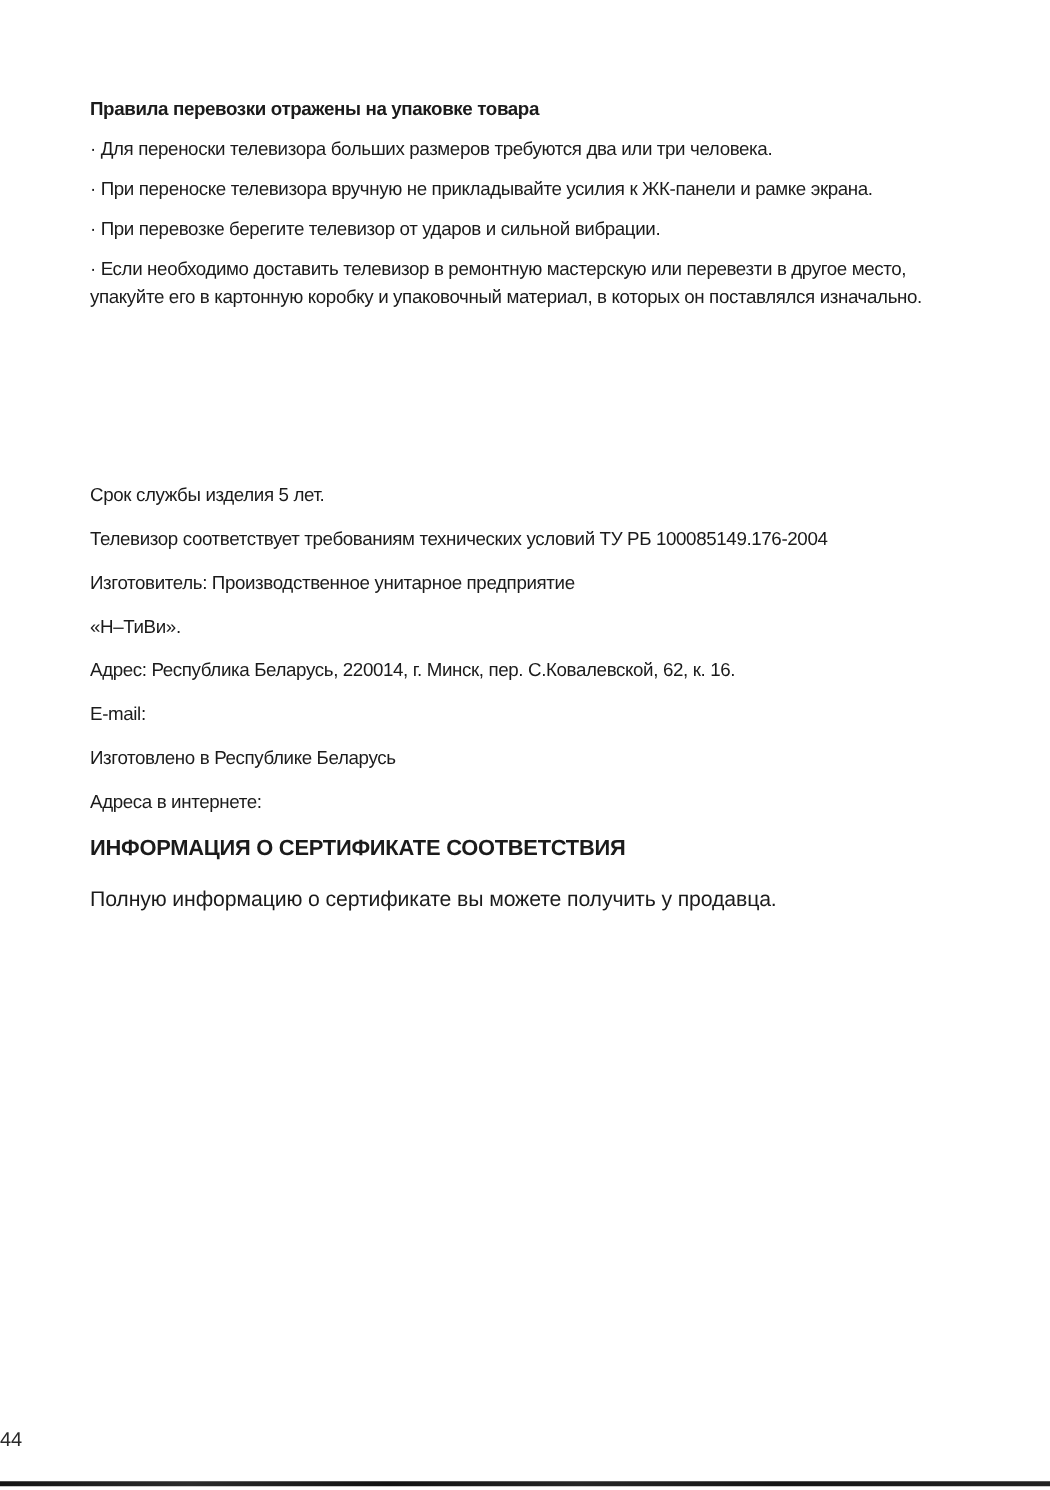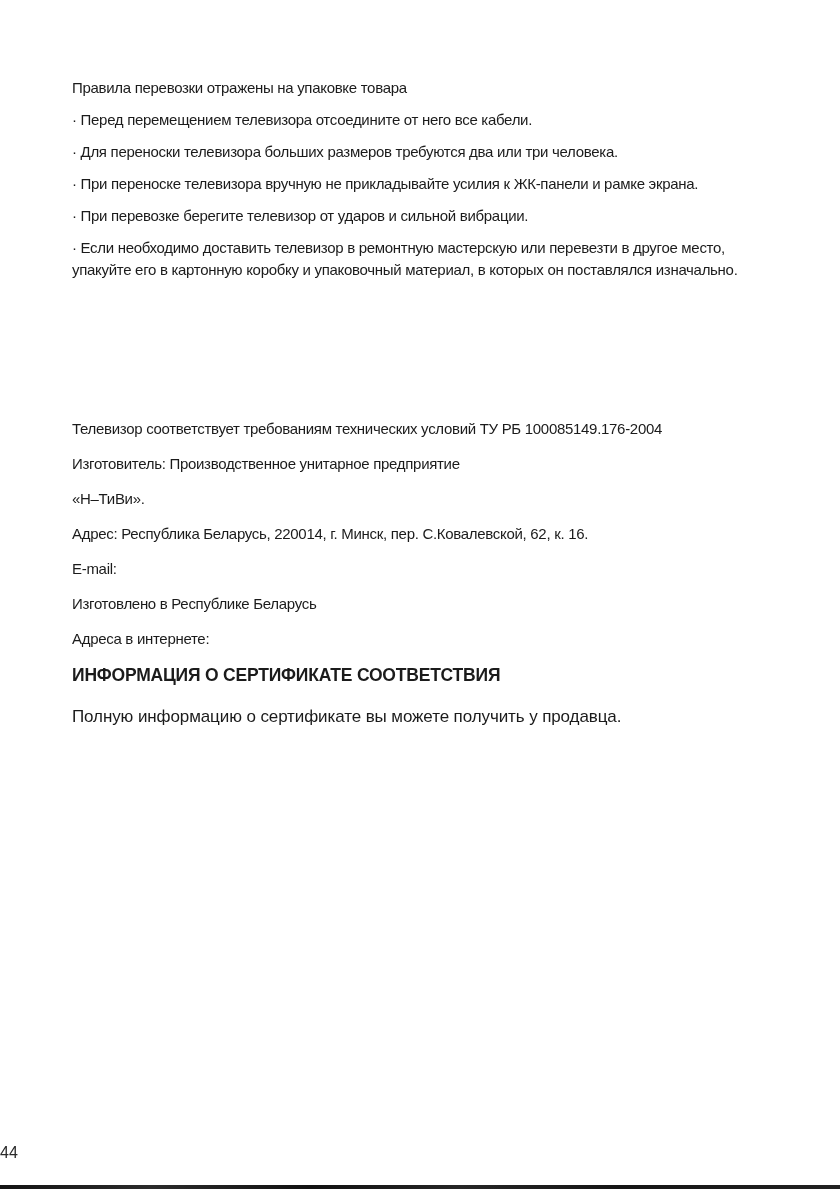--- a/index.html
+++ b/index.html
@@ -31,21 +31,21 @@
     line-height: 22px;
     margin: 0 0 10px 0;
     letter-spacing: -0.3px;
   }
   .sec-b p {
     font-size: 15px;
     line-height: 22px;
     margin: 0 0 13px 0;
     letter-spacing: -0.3px;
   }
-  p.bold { font-weight: normal; }
+  p.bold { font-weight: bold; }
   .spacer-block { height: 127px; }
   .brand-name { letter-spacing: 1.2px; }
   .cert-heading {
     font-size: 17.5px;
     font-weight: bold;
     line-height: 25px;
     margin: 0 0 16px 0;
     letter-spacing: -0.2px;
   }
   .cert-text {
@@ -73,30 +73,30 @@
   }
 </style>
 </head>
 <body>
 
 <div class="page">
   <div class="content">
 
     <div class="sec-a">
       <p class="bold">Правила перевозки отражены на упаковке товара</p>
-      <p>· Перед перемещением телевизора отсоедините от него все кабели.</p>
       <p>· Для переноски телевизора больших размеров требуются два или три человека.</p>
       <p>· При переноске телевизора вручную не прикладывайте усилия к ЖК-панели и рамке экрана.</p>
       <p>· При перевозке берегите телевизор от ударов и сильной вибрации.</p>
       <p>· Если необходимо доставить телевизор в ремонтную мастерскую или перевезти в другое место, упакуйте его в картонную коробку и упаковочный материал, в которых он поставлялся изначально.</p>
     </div>
 
     <div class="spacer-block"></div>
 
     <div class="sec-b">
+      <p>Срок службы изделия 5 лет.</p>
       <p>Телевизор соответствует требованиям технических условий ТУ РБ 100085149.176-2004</p>
       <p>Изготовитель: Производственное унитарное предприятие</p>
       <p class="brand-name">«Н–ТиВи».</p>
       <p>Адрес: Республика Беларусь, 220014, г. Минск, пер. С.Ковалевской, 62, к. 16.</p>
       <p>E-mail:</p>
       <p>Изготовлено в Республике Беларусь</p>
       <p>Адреса в интернете:</p>
     </div>
 
     <div>

